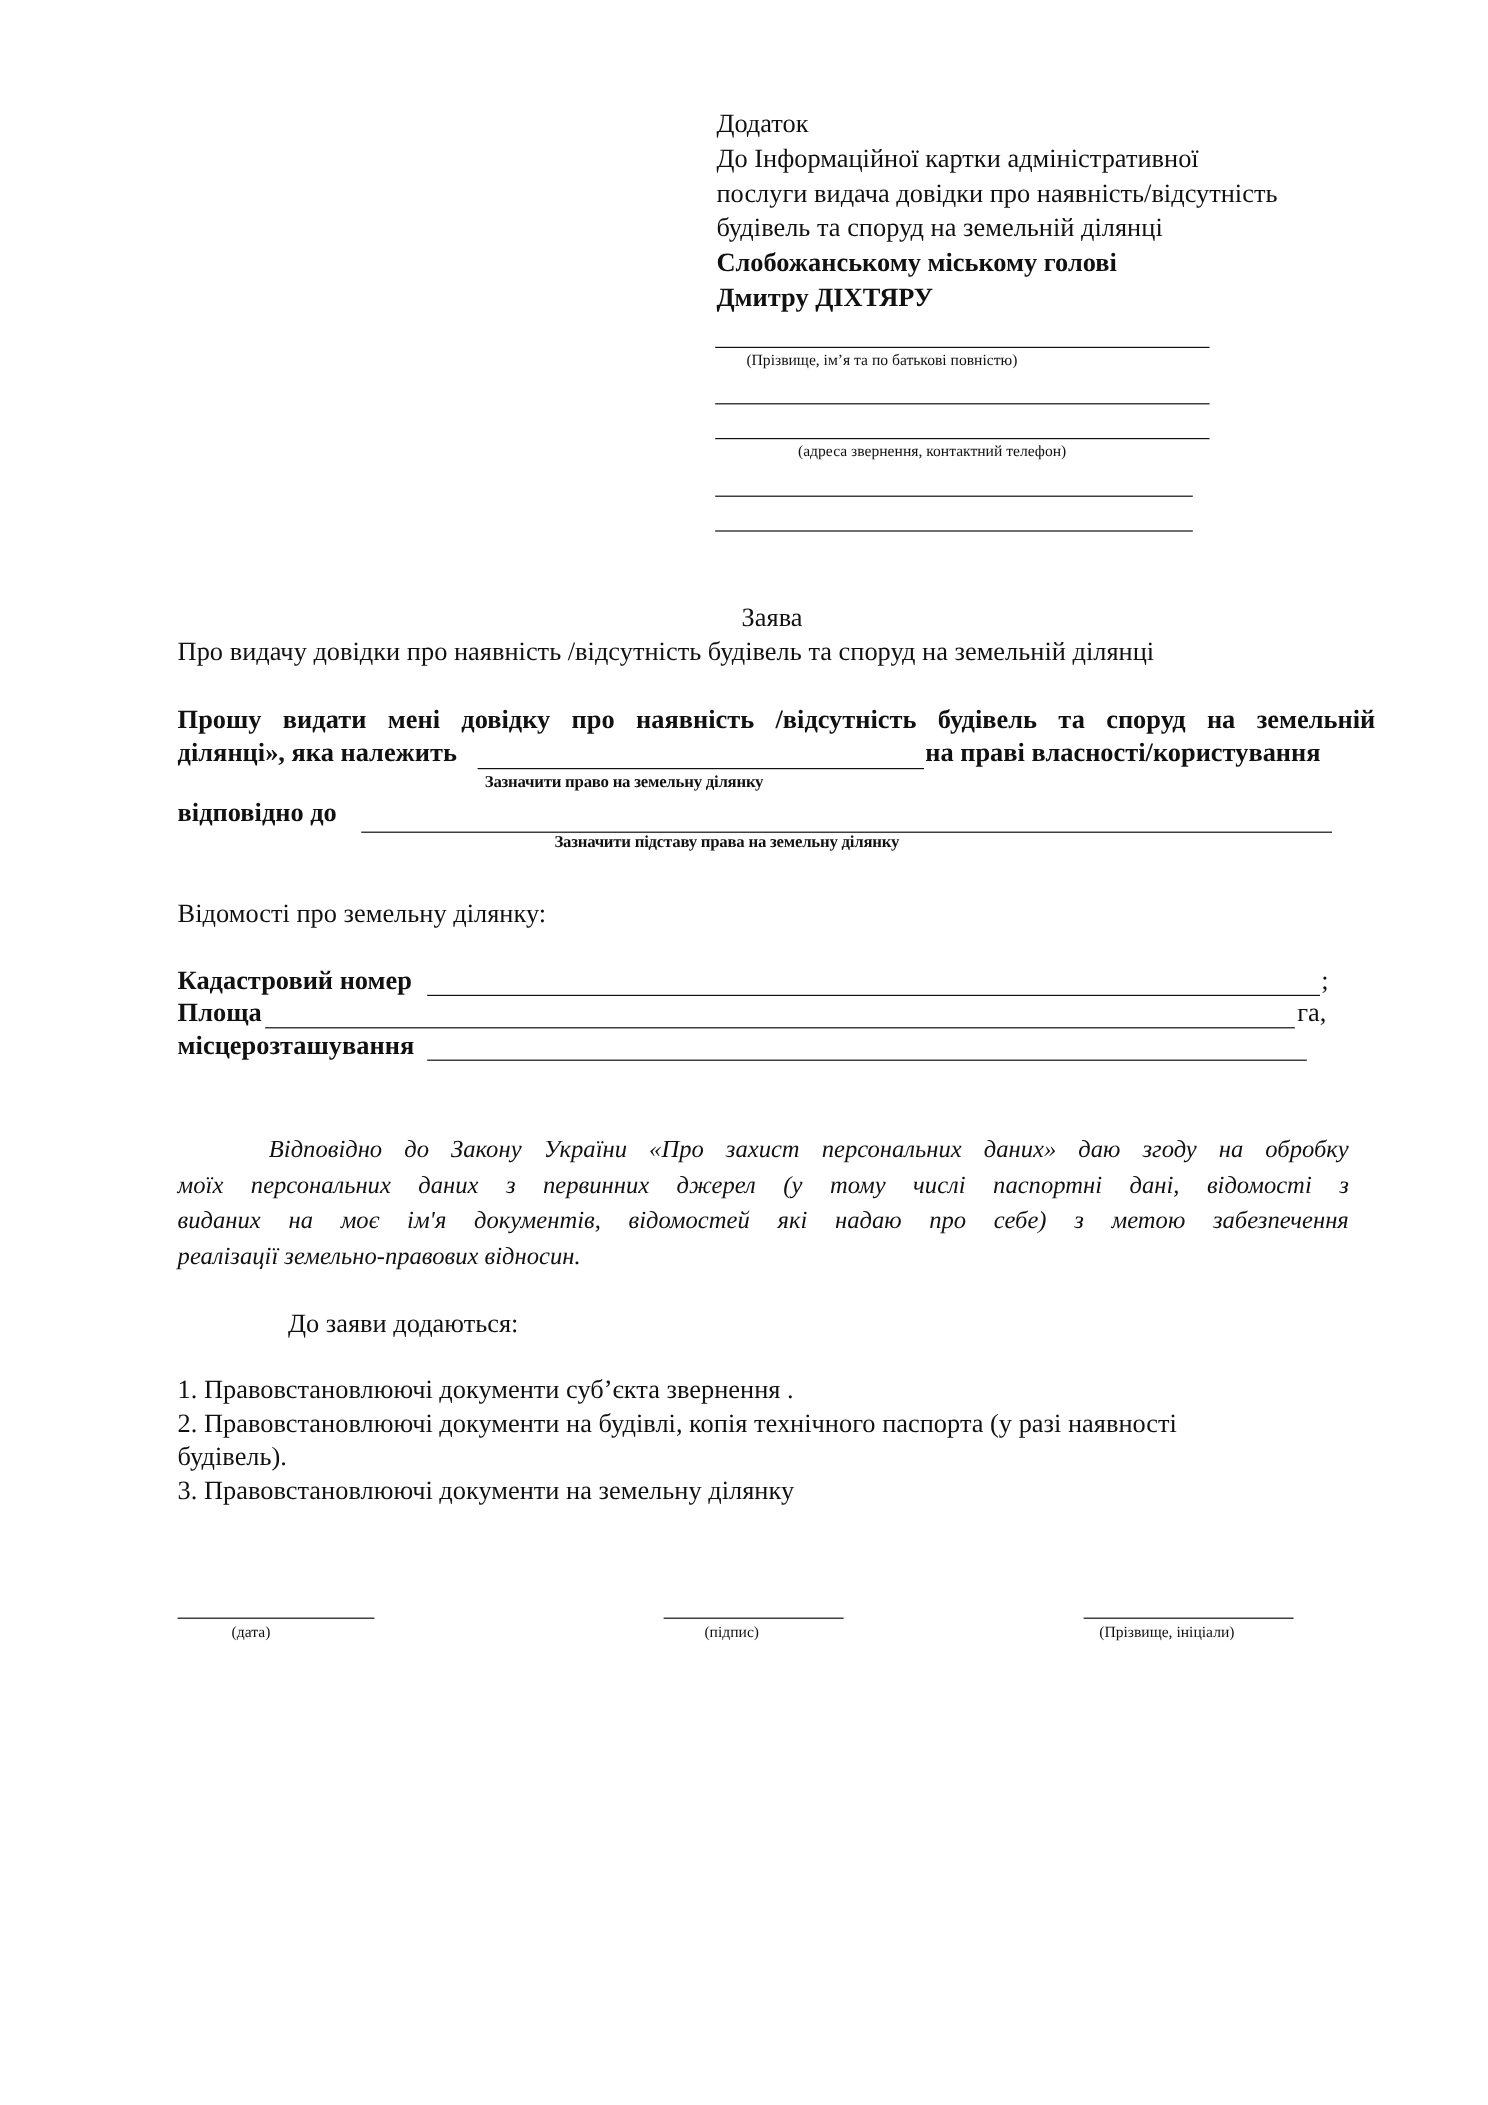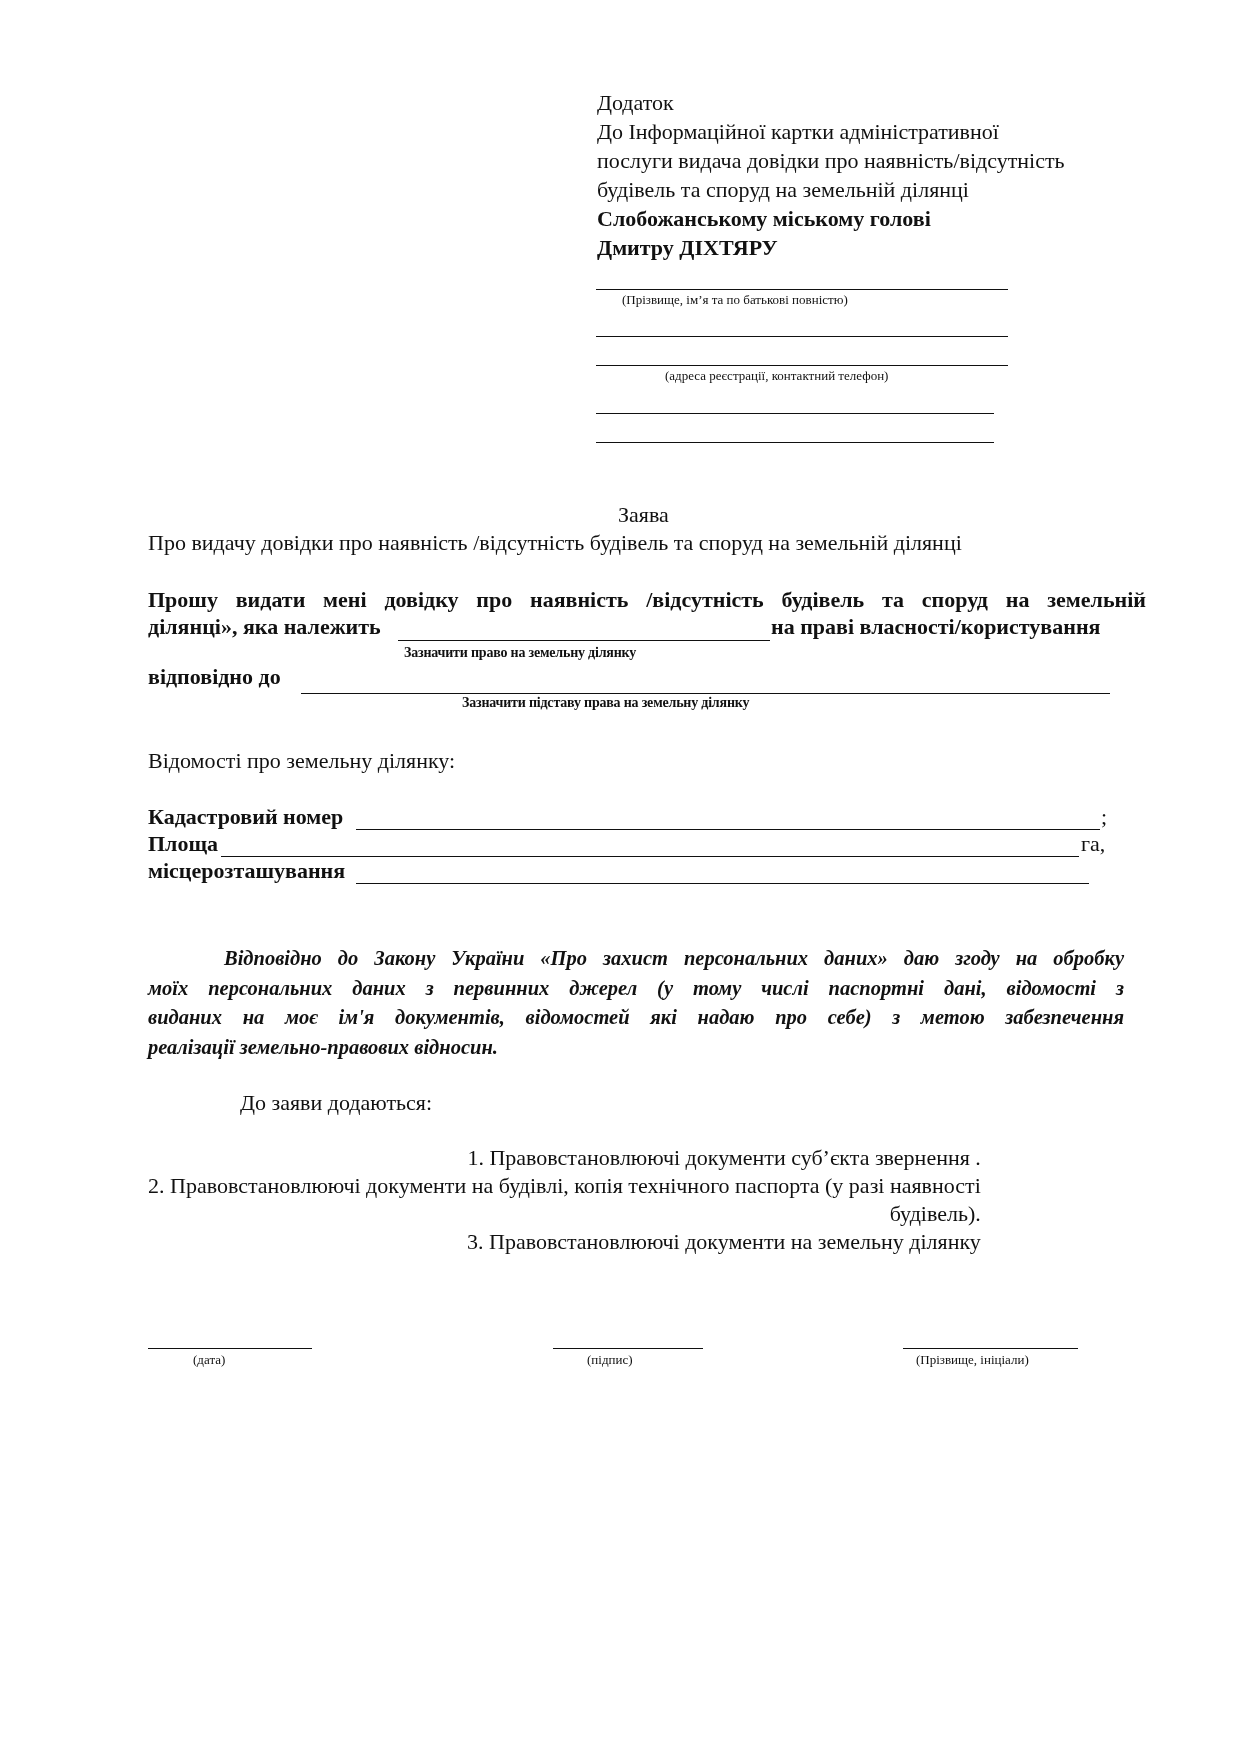--- a/index.html
+++ b/index.html
@@ -8,21 +8,21 @@
   .abs { position: absolute; }
   .hdr { left: 597px; top: 88px; font-size: 22px; line-height: 29px; }
   .hdr div { white-space: nowrap; }
   .bold { font-weight: bold; }
   .line { position: absolute; border-top: 1.4px solid #111; height: 0; }
   .cap { position: absolute; font-size: 14px; white-space: nowrap; font-weight: bold; letter-spacing: -0.2px; }
   .capn { position: absolute; font-size: 13px; white-space: nowrap; }
   .t22 { font-size: 22px; white-space: nowrap; }
   .just { position: absolute; left: 148px; width: 998px; font-size: 22px; line-height: 29px; text-align: justify; font-weight: bold; }
   .just span.row { display: block; text-align-last: justify; }
-  .ital { position: absolute; left: 148px; width: 976px; font-size: 20.5px; line-height: 29.5px; font-style: italic; font-weight: bold; }
+  .ital { position: absolute; left: 148px; width: 976px; font-size: 20.5px; line-height: 29.5px; font-style: italic; font-weight: normal; }
   .ital span.row { display: block; text-align: justify; text-align-last: justify; }
   .ital span.last { text-align-last: left; }
   .ital span.first { text-indent: 76px; }
   .list { position: absolute; left: 148px; font-size: 22px; line-height: 28px; }
   .list div { white-space: nowrap; }
 </style>
 </head>
 <body>
 
 <div class="abs hdr">
@@ -31,21 +31,21 @@
   <div>послуги видача довідки про наявність/відсутність</div>
   <div>будівель та споруд на земельній ділянці</div>
   <div class="bold">Слобожанському міському голові</div>
   <div class="bold">Дмитру ДІХТЯРУ</div>
 </div>
 
 <div class="line" style="left:596px; top:289px; width:412px;"></div>
 <div class="capn" style="left:622px; top:292px;text-align:center;">(Прізвище, ім’я та по батькові повністю)</div>
 <div class="line" style="left:596px; top:336px; width:412px;"></div>
 <div class="line" style="left:596px; top:365px; width:412px;"></div>
-<div class="capn" style="left:665px; top:368px;">(адреса реєстрації, контактний телефон)</div>
+<div class="capn" style="left:665px; top:368px;">(адреса звернення, контактний телефон)</div>
 <div class="line" style="left:596px; top:413px; width:398px;"></div>
 <div class="line" style="left:596px; top:442px; width:398px;"></div>
 
 <div class="abs t22" style="left:618px; top:502px;">Заява</div>
 <div class="abs t22" style="left:148px; top:530px;">Про видачу довідки про наявність /відсутність будівель та споруд на земельній ділянці</div>
 
 <div class="just" style="top:585px;">
   <span class="row">Прошу видати мені довідку про наявність /відсутність будівель та споруд на земельній</span>
 </div>
 <div class="abs t22 bold" style="left:148px; top:614px;">ділянці», яка належить</div>
@@ -70,21 +70,21 @@
 <div class="line" style="left:356px; top:883px; width:733px;"></div>
 
 <div class="ital" style="top:944px;">
   <span class="row first">Відповідно до Закону України «Про захист персональних даних» даю згоду на обробку</span>
   <span class="row">моїх персональних даних з первинних джерел (у тому числі паспортні дані, відомості з</span>
   <span class="row">виданих на моє ім'я документів, відомостей які надаю про себе) з метою забезпечення</span>
   <span class="row last">реалізації земельно-правових відносин.</span>
 </div>
 
 <div class="abs t22" style="left:240px; top:1090px;">До заяви додаються:</div>
-<div class="list" style="top:1144px;text-align:right;">
+<div class="list" style="top:1144px;">
   <div>1.  Правовстановлюючі документи суб’єкта звернення .</div>
   <div>2.  Правовстановлюючі документи на будівлі, копія технічного паспорта (у разі наявності</div>
   <div>будівель).</div>
   <div>3.  Правовстановлюючі документи на земельну ділянку</div>
 </div>
 
 <div class="line" style="left:148px; top:1348px; width:164px;"></div>
 <div class="capn" style="left:193px; top:1352px;">(дата)</div>
 <div class="line" style="left:553px; top:1348px; width:150px;"></div>
 <div class="capn" style="left:587px; top:1352px;">(підпис)</div>

